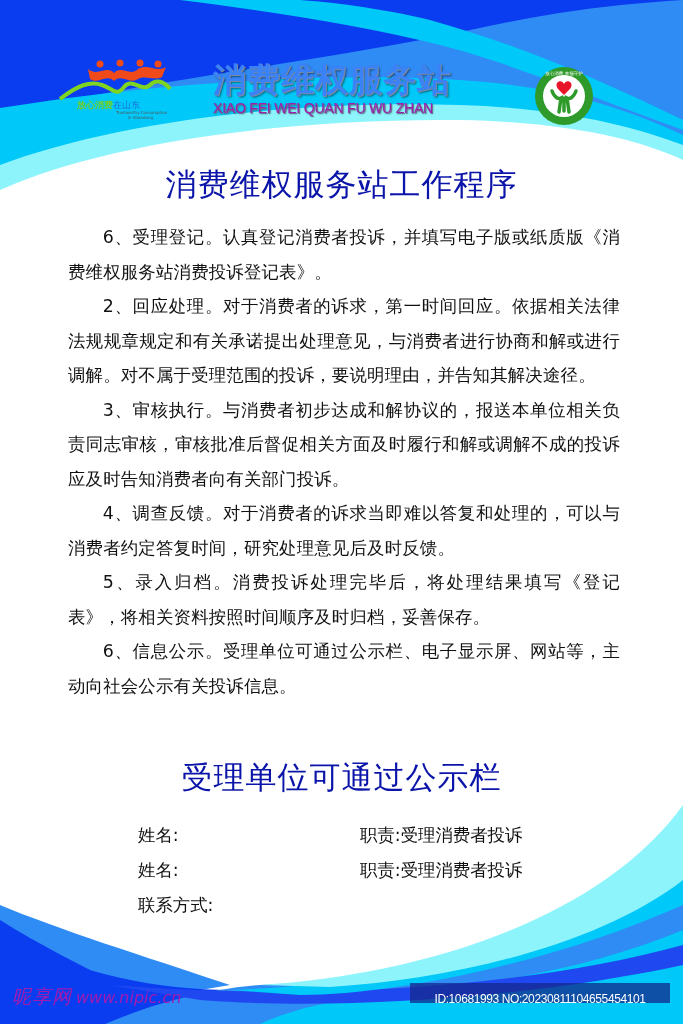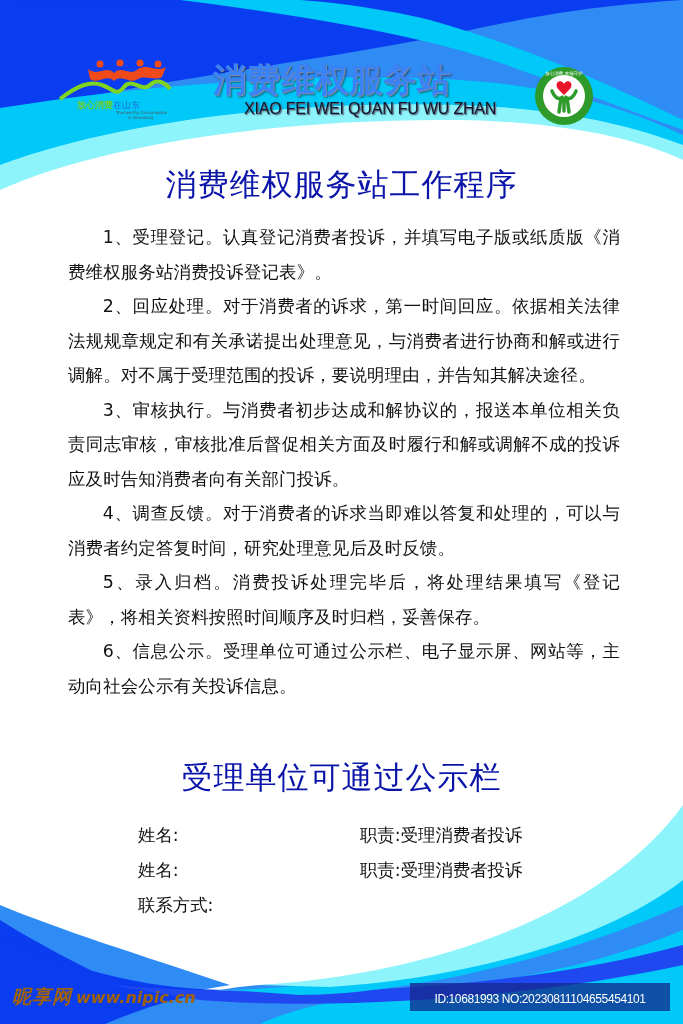--- a/index.html
+++ b/index.html
@@ -20,49 +20,49 @@
   .logo-left .slogan .rest { color: #1a6fd6; font-weight: normal; }
   .logo-left .sub {
     position: absolute; left: 58px; top: 55px; font-size: 4px; color: #555; white-space: nowrap; line-height: 5px;
   }
   .header-title {
     left: 213px; top: 58px; font-size: 33px; font-weight: bold; color: #3b82f6; letter-spacing: 1px;
     text-shadow: 1px 1px 0 #7a8aa0, 2px 2px 2px rgba(0,0,0,0.45);
     font-family: "DejaVu Sans", sans-serif; white-space: nowrap;
   }
   .header-sub {
-    left: 213px; top: 100px; font-size: 16px; color: #0f172a; white-space: nowrap;
+    left: 213px; top: 100px; font-size: 14px; color: #a21caf; white-space: nowrap;
     text-shadow: 1px 1px 0 #66778f, 1px 1px 2px rgba(0,0,0,0.5);
-    font-family: "Liberation Sans", sans-serif; letter-spacing: -0.2px; margin-left: 31px;
+    font-family: "Liberation Sans", sans-serif; letter-spacing: -0.2px;
   }
   .logo-right { left: 533px; top: 65px; width: 62px; height: 62px; }
 
   
   .section-title {
     left: 0; width: 683px; text-align: center; font-size: 31px; font-weight: normal; color: #0a14a8;
     letter-spacing: 1px; white-space: nowrap;
   }
   .procedure { left: 68px; top: 220px; width: 552px; }
   .para {
     font-size: 17.4px; line-height: 34.5px; color: #111; margin: 0; text-indent: 2em; text-align: justify;
     letter-spacing: 0.2px;
   }
   .staff { left: 138px; top: 818px; width: 420px; }
   .staff-row { position: relative; height: 35px; font-size: 17.4px; color: #111; }
   .staff-row .name { position: absolute; left: 0; top: 5px; }
   .staff-row .duty { position: absolute; left: 222px; top: 5px; white-space: nowrap; }
 
   
   .watermark-brand {
-    left: 12px; top: 984px; font-size: 19px; font-weight: bold; font-style: italic; color: #a16207; white-space: nowrap;
+    left: 12px; top: 984px; font-size: 19px; font-weight: normal; font-style: italic; color: #a21caf; white-space: nowrap;
     letter-spacing: 1px;
   }
   .watermark-brand .url { font-size: 16px; letter-spacing: 0; margin-left: 4px; }
   .watermark-id {
-    left: 410px; top: 983px; width: 260px; height: 28px; background: rgba(20,40,140,0.75);
+    left: 410px; top: 983px; width: 260px; height: 20px; background: rgba(20,40,140,0.75);
     color: #ffffff; font-size: 12px; line-height: 32px; text-align: center; white-space: nowrap;
     font-family: "Liberation Sans Narrow", "Liberation Sans", sans-serif; letter-spacing: -0.4px;
   }
 </style>
 </head>
 <body>
 
 <svg class="bg" viewBox="0 0 683 1024" preserveAspectRatio="none">
 
   <rect x="0" y="0" width="683" height="180" fill="#0a3cf0"></rect>
@@ -111,21 +111,21 @@
     <circle cx="31" cy="31" r="29" fill="#2e9a2a"></circle>
     <circle cx="31" cy="31" r="21" fill="#ffffff"></circle>
     <path d="M31,30 C26,25 22,22 24,18 C26,15 30,16 31,19 C32,16 36,15 38,18 C40,22 36,25 31,30 Z" fill="#e8152a"></path>
     <path d="M19,26 C22,34 26,34 28,33 L26,47 M43,26 C40,34 36,34 34,33 L36,47 M31,33 L31,46" stroke="#2e9a2a" stroke-width="3.5" fill="none" stroke-linecap="round"></path>
     <text x="31" y="10" font-size="4.5" fill="#ffffff" text-anchor="middle" font-family="DejaVu Sans, sans-serif">放心消费 幸福守护</text>
   </svg>
 </div>
 
 <div class="layer section-title" style="top:164px">消费维权服务站工作程序</div>
 <div class="layer procedure">
-  <p class="para">1、受理登记。认真登记消费者投诉，并填写电子版或纸质版《消费维权服务站消费投诉登记表》。</p>
+  <p class="para">6、受理登记。认真登记消费者投诉，并填写电子版或纸质版《消费维权服务站消费投诉登记表》。</p>
   <p class="para">2、回应处理。对于消费者的诉求，第一时间回应。依据相关法律法规规章规定和有关承诺提出处理意见，与消费者进行协商和解或进行调解。对不属于受理范围的投诉，要说明理由，并告知其解决途径。</p>
   <p class="para">3、审核执行。与消费者初步达成和解协议的，报送本单位相关负责同志审核，审核批准后督促相关方面及时履行和解或调解不成的投诉应及时告知消费者向有关部门投诉。</p>
   <p class="para">4、调查反馈。对于消费者的诉求当即难以答复和处理的，可以与消费者约定答复时间，研究处理意见后及时反馈。</p>
   <p class="para">5、录入归档。消费投诉处理完毕后，将处理结果填写《登记表》，将相关资料按照时间顺序及时归档，妥善保存。</p>
   <p class="para">6、信息公示。受理单位可通过公示栏、电子显示屏、网站等，主动向社会公示有关投诉信息。</p>
 </div>
 
 <div class="layer section-title" style="top:757px">受理单位可通过公示栏</div>
 <div class="layer staff">
   <div class="staff-row">

